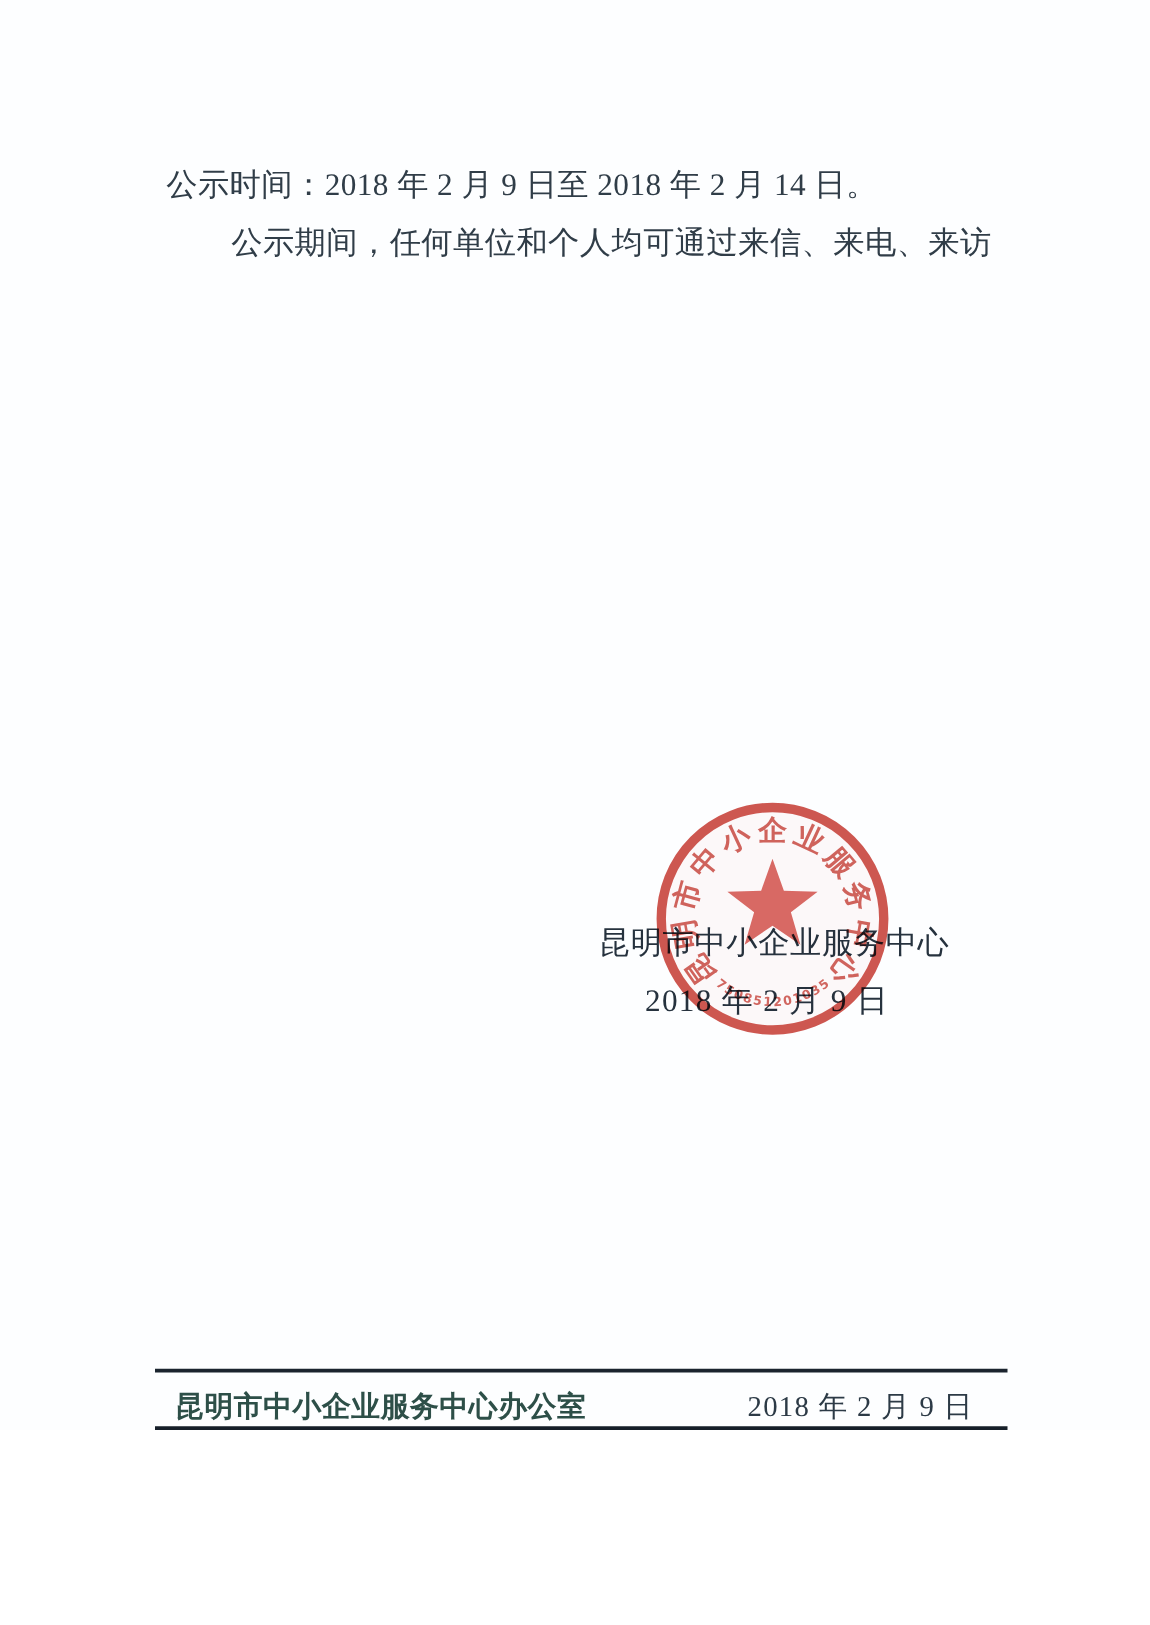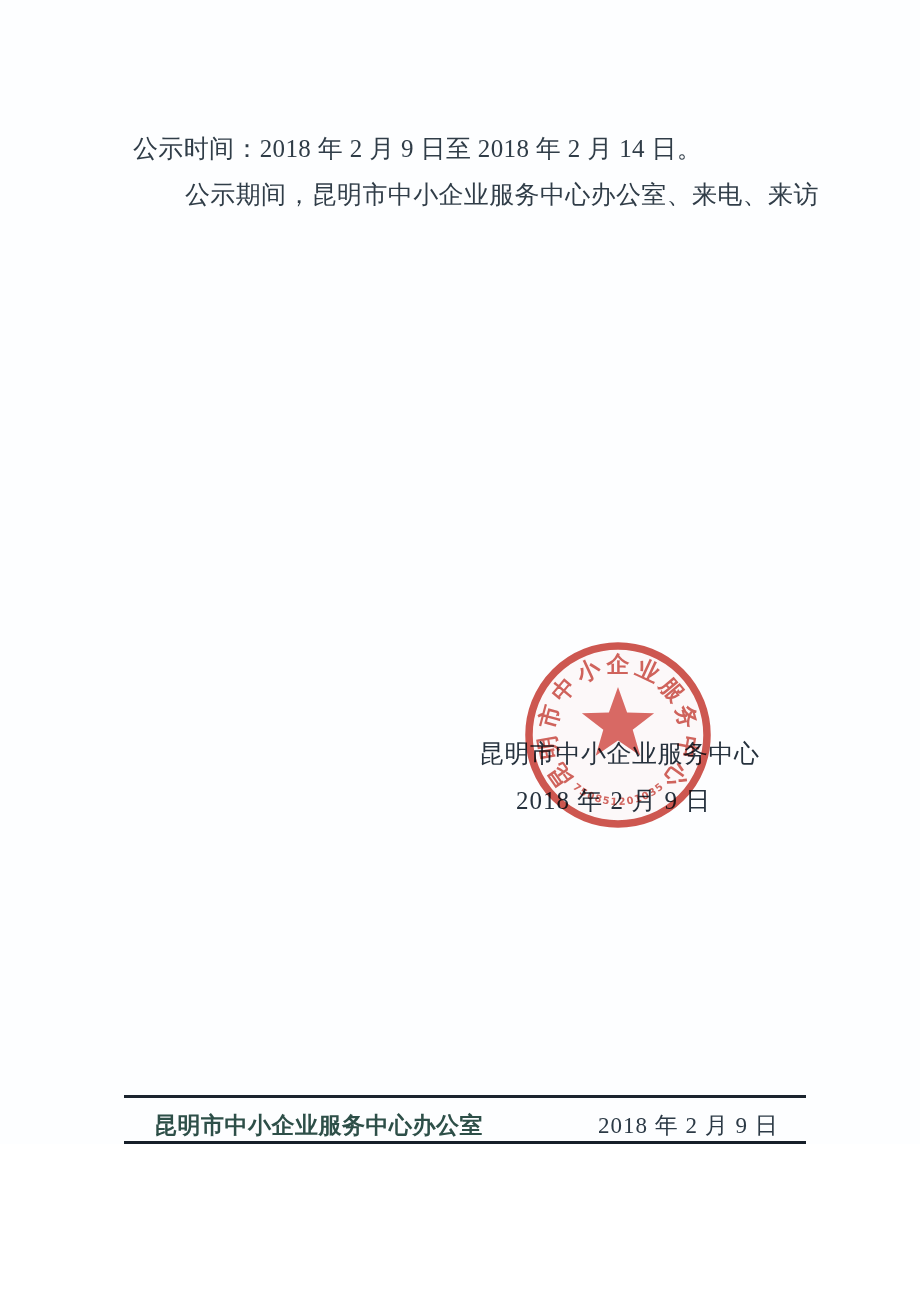--- a/index.html
+++ b/index.html
@@ -37,21 +37,21 @@
     position:absolute;left:124px;top:1095px;width:682px;height:3px;
     background:#1b242e;
   }
   .footer-rule-bottom{
     position:absolute;left:124px;top:1141px;width:682px;height:4px;
     background:#161f29;
   }
   .footer-office{
     position:absolute;left:140px;top:1110px;
     font-size:23px;font-weight:600;letter-spacing:0.5px;
-    color:#2d4f48;white-space:nowrap;margin-left:14px;
+    color:#2d4f48;white-space:nowrap;
   }
   .footer-date{
     position:absolute;left:598px;top:1110px;
     font-size:23px;letter-spacing:1px;
     color:#2c3a46;white-space:nowrap;
   }
   .page-number{
     position:absolute;left:145px;top:1205px;
     font-size:23px;color:#39444e;white-space:nowrap;
   }
@@ -60,21 +60,21 @@
   .speck.s2{left:82px;top:1239px;width:2px;height:2px;}
   .speck.s3{left:76px;top:1244px;width:2px;height:2px;}
 </style>
 </head>
 <body>
 
 <div class="page">
 
   <div class="body-text">
     <div class="line">公示时间：2018 年 2 月 9 日至 2018 年 2 月 14 日。</div>
-    <div class="line indent">公示期间，昆明市中小企业服务中心办公室、来电、来访</div>
+    <div class="line indent">公示期间，任何单位和个人均可通过来信、来电、来访</div>
   </div>
 
   <div class="signature-org">昆明市中小企业服务中心</div>
   <div class="signature-date">2018 年 2 月 9 日</div>
 
   <svg id="seal-svg" width="244" height="244" viewBox="0 0 244 244">
     <circle cx="122" cy="122" r="89" fill="rgba(230,120,110,0.05)" stroke="#c94038" stroke-width="7.5" opacity="0.88"></circle>
     <polygon id="seal-star" fill="#d4504a" opacity="0.85" points="122.0,74.0 131.1,99.5 158.1,100.3 136.7,116.8 144.3,142.7 122.0,127.5 99.7,142.7 107.3,116.8 85.9,100.3 112.9,99.5"></polygon>
     <g id="seal-arc-text">
         <text x="70.3934212097935" y="158.1353154901159" transform="rotate(-125 70.3934212097935 158.1353154901159)" fill="#c8423a" opacity="0.82" font-size="23" font-weight="bold" text-anchor="middle" font-family="&quot;Liberation Serif&quot;,&quot;DejaVu Serif&quot;,serif">昆</text>

